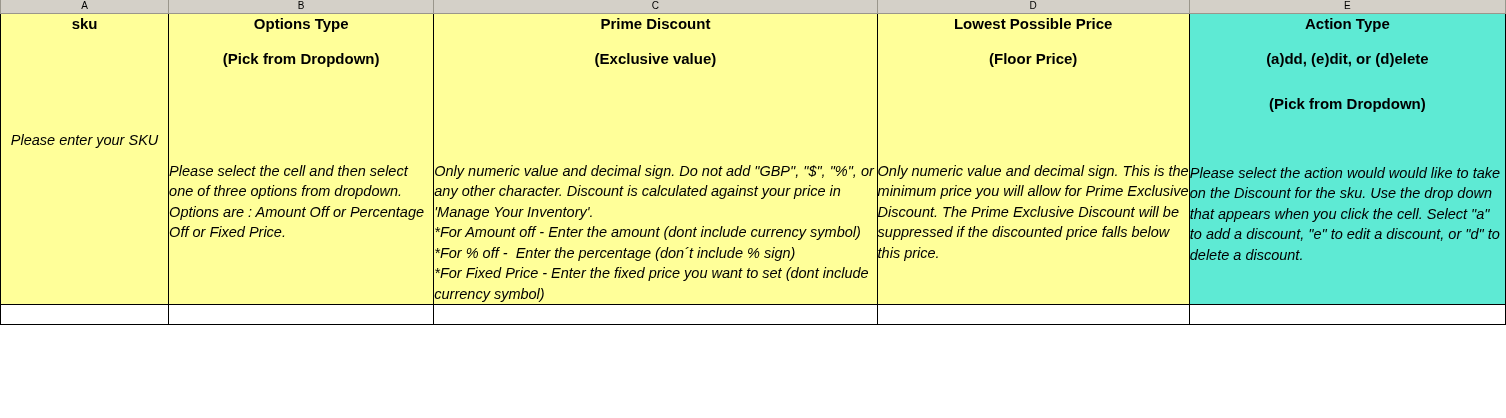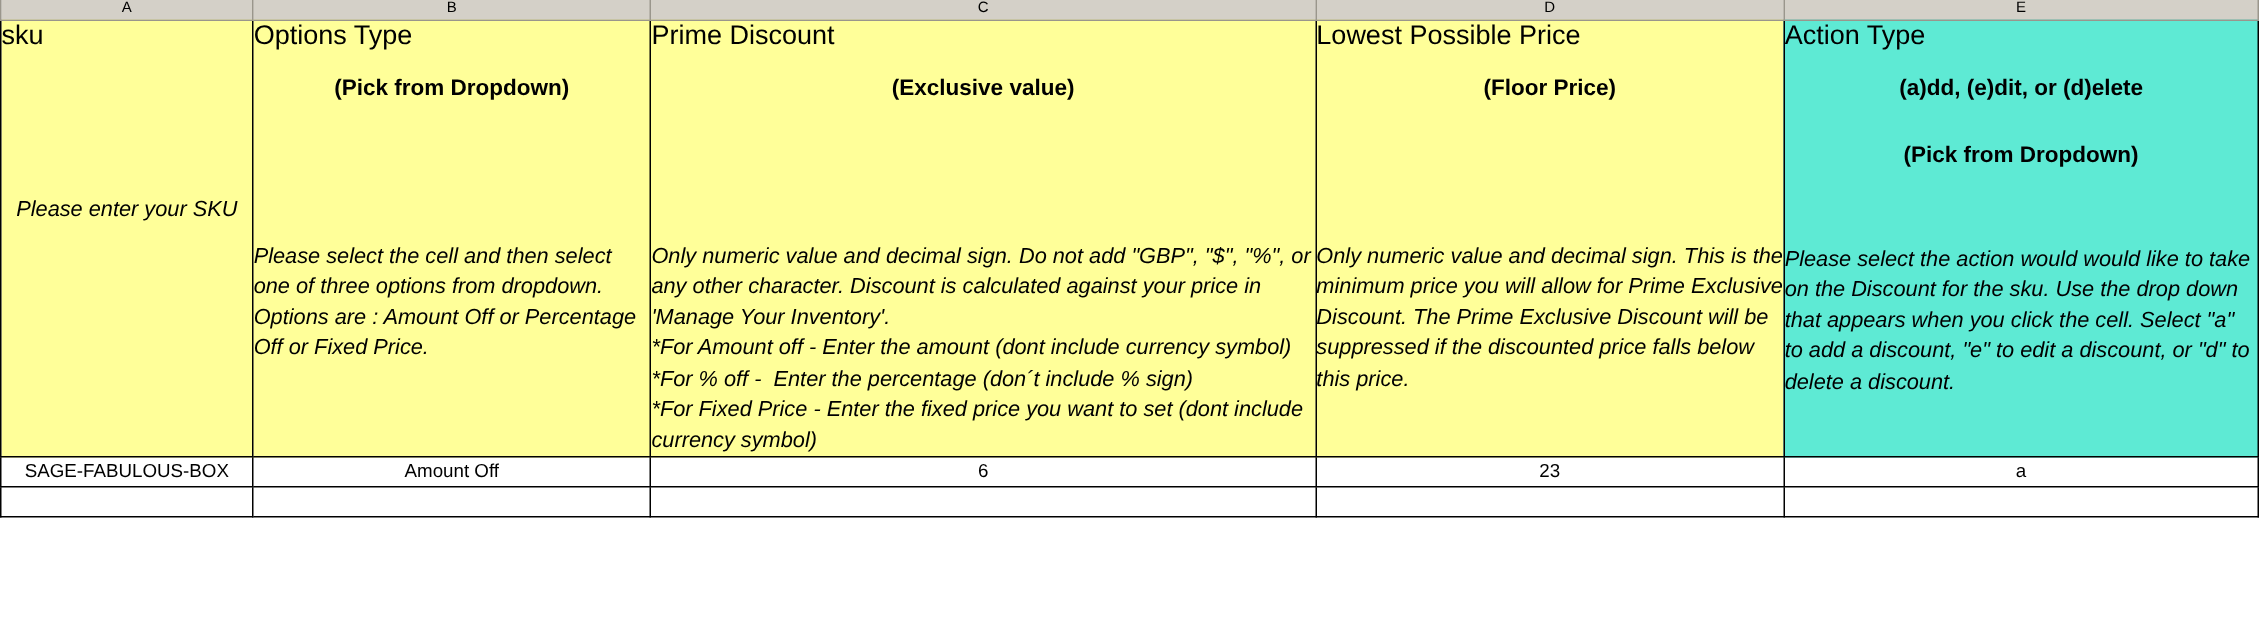--- a/index.html
+++ b/index.html
@@ -40,23 +40,23 @@
   }
   
   td.hdr {
     background: #ffff99;
     padding: 4px 6px 6px 6px;
   }
   td.hdr.accent {
     background: #5eead4;
   }
   .hdr-title {
-    text-align: left;
-    font-weight: normal;
-    font-size: 18px;
+    text-align: center;
+    font-weight: bold;
+    font-size: 15px;
     line-height: 19px;
     margin: 0 0 2px 0;
   }
   .hdr-sub {
     text-align: center;
     font-weight: bold;
     font-size: 15px;
     line-height: 19px;
     margin: 16px 0 0 0;
   }
@@ -133,27 +133,20 @@
         <div class="hdr-desc desc-pad-bcd">Only numeric value and decimal sign. This is the minimum price you will allow for Prime Exclusive Discount. The Prime Exclusive Discount will be suppressed if the discounted price falls below this price.</div>
       </td>
       <td class="hdr accent">
         <div class="hdr-title">Action Type</div>
         <div class="hdr-sub">(a)dd, (e)dit, or (d)elete</div>
         <div class="hdr-sub2">(Pick from Dropdown)</div>
         <div class="hdr-desc desc-pad-e">Please select the action would would like to take on the Discount for the sku. Use the drop down that appears when you click the cell. Select "a" to add a discount, "e" to edit a discount, or "d" to delete a discount.</div>
       </td>
     </tr>
     <tr>
-      <td class="data">SAGE-FABULOUS-BOX</td>
-      <td class="data">Amount Off</td>
-      <td class="data">6</td>
-      <td class="data">23</td>
-      <td class="data">a</td>
-    </tr>
-    <tr>
       <td class="blank"></td>
       <td class="blank"></td>
       <td class="blank"></td>
       <td class="blank"></td>
       <td class="blank"></td>
     </tr>
   </tbody>
     </table>
 </div>
 

